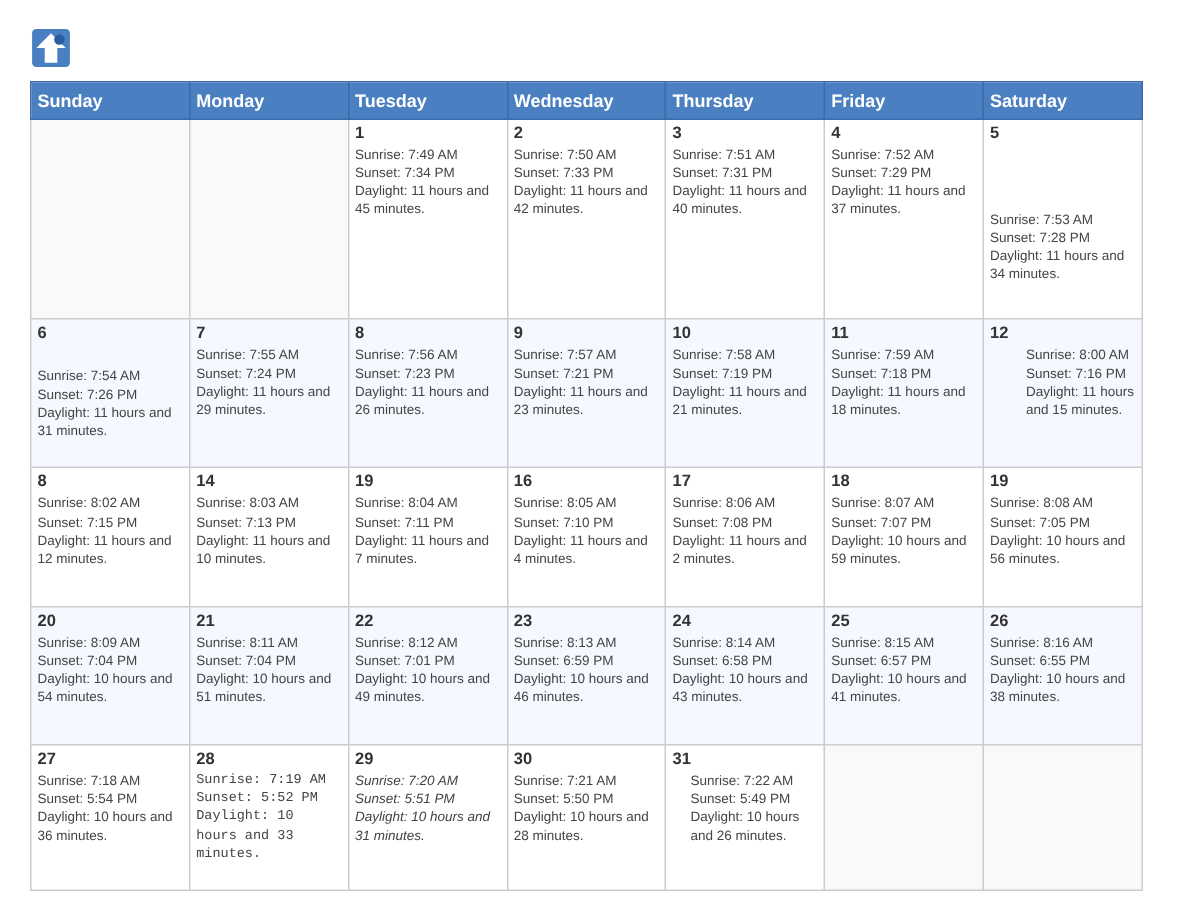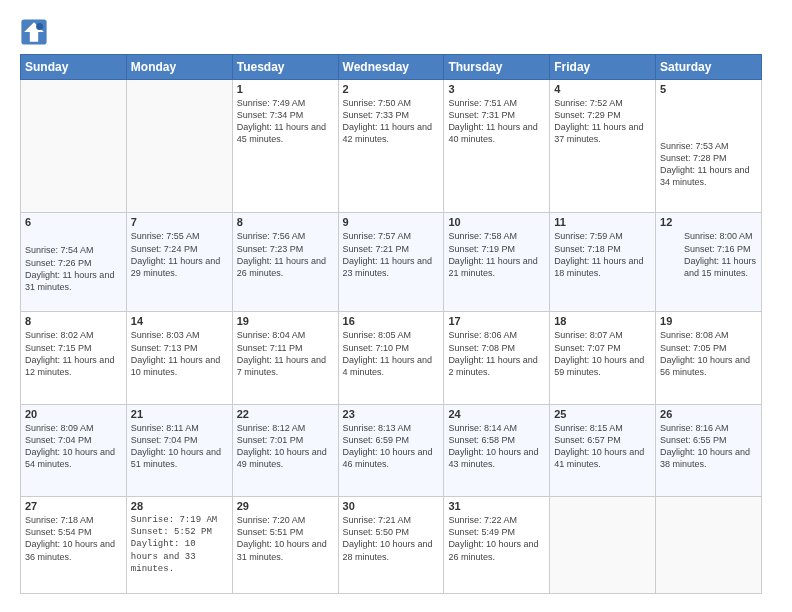--- a/index.html
+++ b/index.html
@@ -306,33 +306,33 @@
 Daylight: 10 hours and 36 minutes.</div>
           </td>
           <td>
             <span class="day-number">28</span>
             <div class="day-info" style="white-space: pre-line; font-family: Liberation Mono, monospace;">Sunrise: 7:19 AM
 Sunset: 5:52 PM
 Daylight: 10 hours and 33 minutes.</div>
           </td>
           <td>
             <span class="day-number">29</span>
-            <div class="day-info" style="white-space: pre-line;">Sunrise: 7:20 AM
+            <div class="day-info" style="white-space: pre-line; font-style: italic;">Sunrise: 7:20 AM
 Sunset: 5:51 PM
 Daylight: 10 hours and 31 minutes.</div>
           </td>
           <td>
             <span class="day-number">30</span>
             <div class="day-info" style="white-space: pre-line;">Sunrise: 7:21 AM
 Sunset: 5:50 PM
 Daylight: 10 hours and 28 minutes.</div>
           </td>
           <td>
             <span class="day-number">31</span>
-            <div class="day-info" style="white-space: pre-line;">Sunrise: 7:22 AM
+            <div class="day-info" style="white-space: pre-line; margin-left: 12px;">Sunrise: 7:22 AM
 Sunset: 5:49 PM
 Daylight: 10 hours and 26 minutes.</div>
           </td>
           <td class="empty"></td>
           <td class="empty"></td>
         </tr>
       </tbody>
   </table>
 </div>
 

